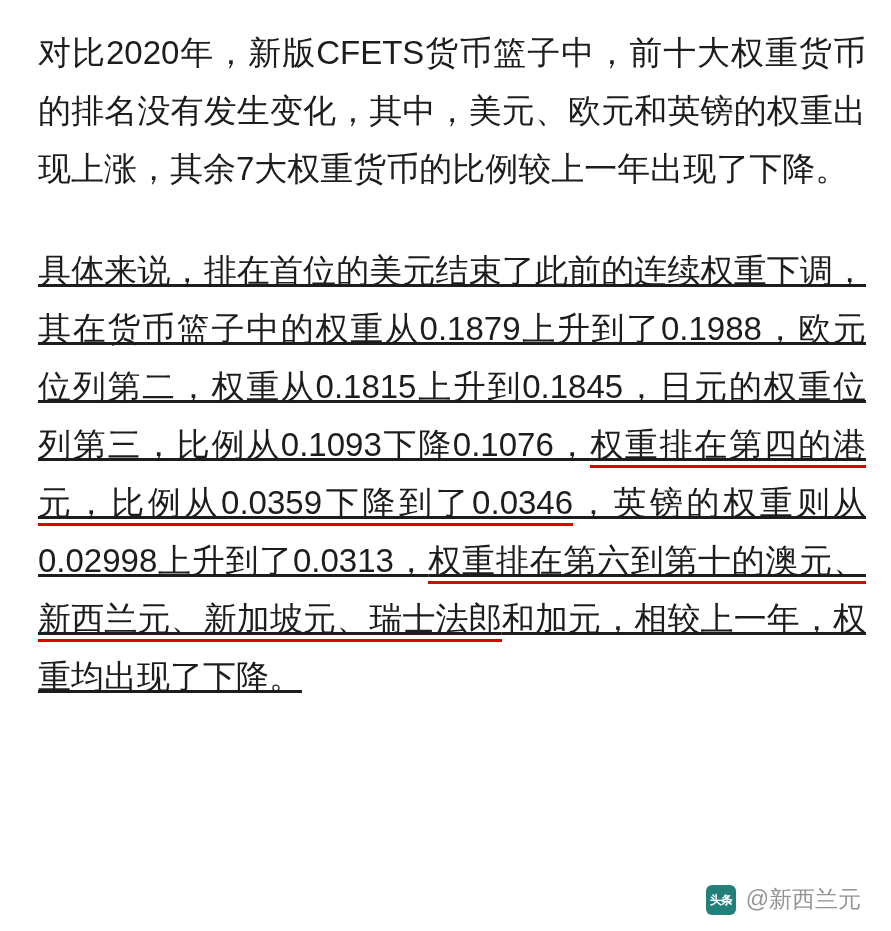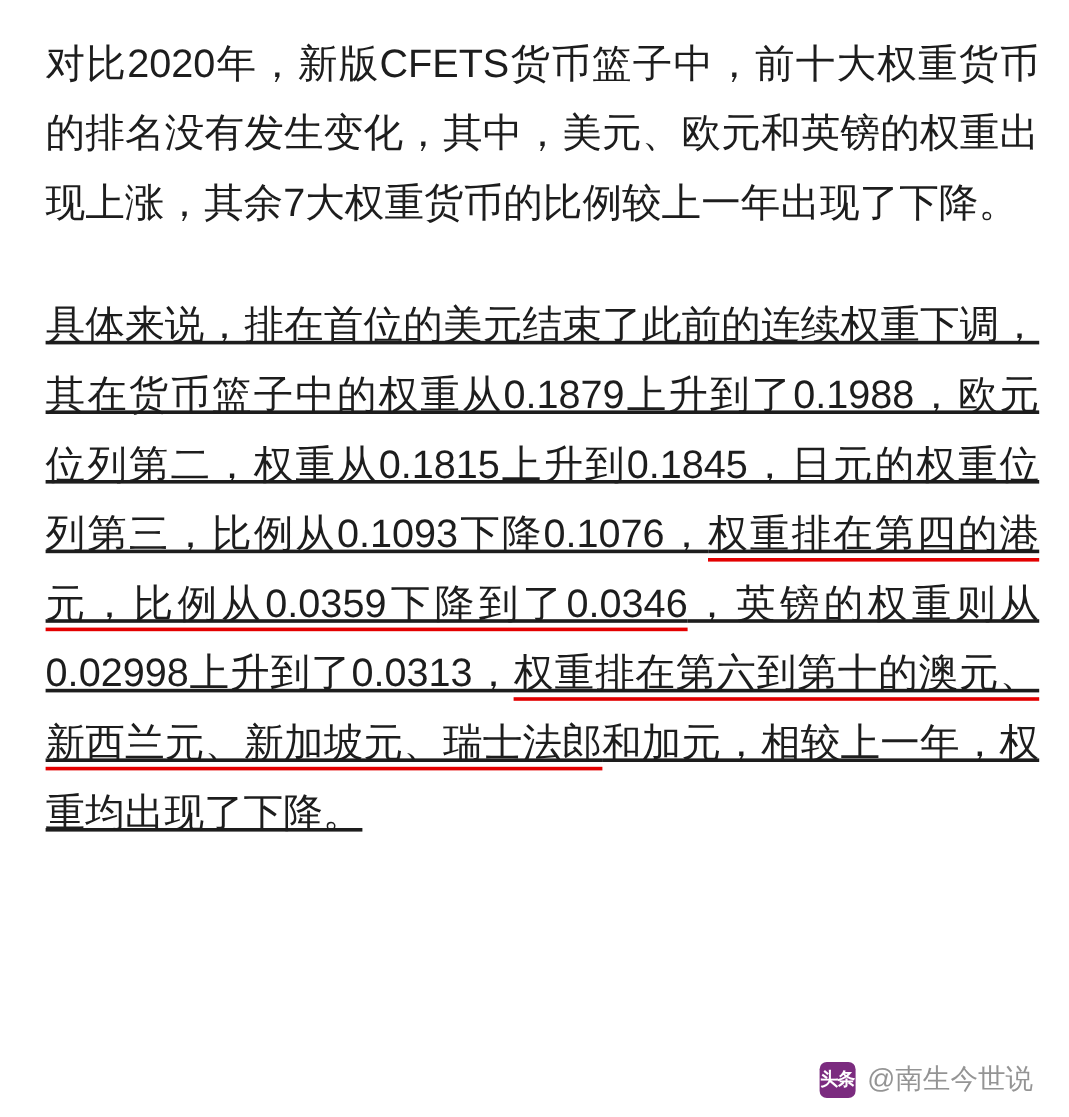--- a/index.html
+++ b/index.html
@@ -48,23 +48,23 @@
     align-items: center;
     gap: 10px;
     color: #8c8c8c;
     font-size: 23px;
     opacity: 0.92;
   }
   .wm-logo {
     width: 30px;
     height: 30px;
     border-radius: 6px;
-    background: #701a75;
+    background: #0f766e;
     color: #ffffff;
-    font-size: 15px;
+    font-size: 12px;
     line-height: 30px;
     text-align: center;
     font-weight: bold;
     letter-spacing: -1px;
   }
   .wm-text {
     white-space: nowrap;
   }
 </style>
 </head>
@@ -75,16 +75,16 @@
   <p class="para">
     <span>对比2020年，新版CFETS货币篮子中，前十大权重货币的排名没有发生变化，其中，美元、欧元和英镑的权重出现上涨，其余7大权重货币的比例较上一年出现了下降。</span>
   </p>
 
   <p class="para">
     <span>具体来说，排在首位的美元结束了此前的连续权重下调，其在货币篮子中的权重从0.1879上升到了0.1988，欧元位列第二，权重从0.1815上升到0.1845，日元的权重位列第三，比例从0.1093下降0.1076，</span><span class="u-red">权重排在第四的港元，比例从0.0359下降到了0.0346</span><span>，英镑的权重则从0.02998上升到了0.0313，</span><span class="u-red">权重排在第六到第十的澳元、新西兰元、新加坡元、瑞士法郎</span><span>和加元，相较上一年，权重均出现了下降。</span>
   </p>
 
   <div class="watermark">
     <span class="wm-logo">头条</span>
-    <span class="wm-text">@南生今世说</span>
+    <span class="wm-text">@新西兰元</span>
   </div>
 
 </div>
 
 </body></html>

